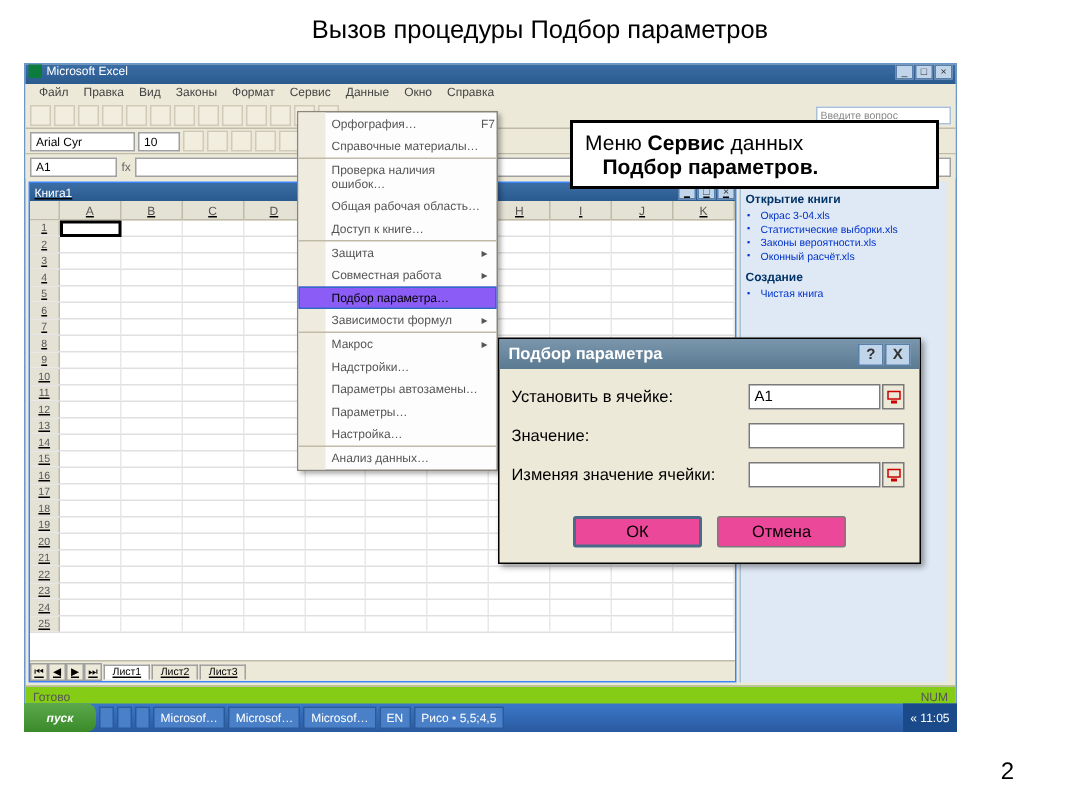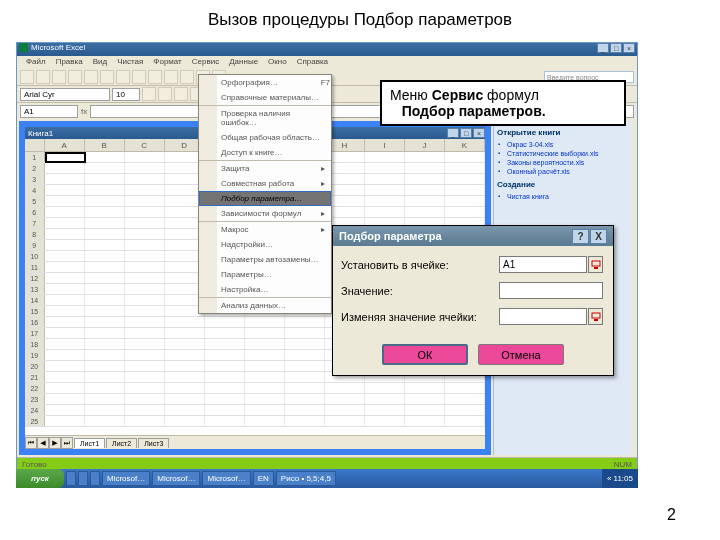--- a/index.html
+++ b/index.html
@@ -12,21 +12,21 @@
   .winbtns span { width:12px; height:10px; background:#c0d4ea; border:1px solid #5a7fa8; display:flex; align-items:center; justify-content:center; font-size:7px; color:#333; }
   .menubar { height:13px; background:#ece9d8; display:flex; padding:0 4px; font-size:8px; color:#444; }
   .menubar span { padding:1px 5px; }
   .toolbar { height:17px; background:#ece9d8; border-bottom:1px solid #c0bba8; display:flex; align-items:center; padding:0 3px; gap:2px; }
   .tbtn { width:14px; height:14px; background:#f1eedf; border:1px solid #d0cbb8; }
   .searchbox { margin-left:auto; width:90px; height:12px; border:1px solid #a8c0d8; background:#fff; font-size:7px; color:#888; padding-left:2px; display:flex; align-items:center; }
   .formulabar { height:16px; display:flex; align-items:center; padding:1px 3px; gap:3px; background:#ece9d8; }
   .namebox { width:58px; height:13px; border:1px solid #a0a0a0; background:#fff; font-size:8px; display:flex; align-items:center; padding-left:3px; }
   .fxbar { flex:1; height:13px; border:1px solid #a0a0a0; background:#fff; }
   .workarea { display:flex; height: calc(100% - 90px); }
-  .sheetwin { width: 472px; border:6px solid #3b82f6; background:#fff; margin:2px; display:flex; flex-direction:column; }
+  .sheetwin { width: 472px; border:1px solid #3b82f6; background:#fff; margin:2px; display:flex; flex-direction:column;text-decoration:underline; }
   .sheettitle { height:12px; background:linear-gradient(#3b6ea5,#2a5a8e); font-size:8px; color:#fff; padding-left:3px; display:flex; align-items:center; }
   .sheettitle .winbtns { margin-left:auto; }
   .grid { flex:1; overflow:hidden; position:relative; background:#fff; }
   .colhdr { display:flex; height:13px; background:#e4e2d5; border-bottom:1px solid #c0bba8; }
   .corner { width:20px; border-right:1px solid #c0bba8; background:#e4e2d5; }
   .ch { width:41px; border-right:1px solid #c0bba8; text-align:center; font-size:8px; color:#555; display:flex; align-items:center; justify-content:center; }
   .rows { }
   .row { display:flex; height:11px; border-bottom:1px solid #e0e0e0; }
   .rh { width:20px; background:#e4e2d5; border-right:1px solid #c0bba8; text-align:center; font-size:7px; color:#555; display:flex; align-items:center; justify-content:center; }
   .cell { width:41px; border-right:1px solid #e8e8e8; }
@@ -39,21 +39,21 @@
   .taskpane { width:138px; background:#dfe8f5; border-left:1px solid #a8c0d8; margin:2px 2px 2px 0; font-size:7px; padding:3px; }
   .taskpane h4 { font-size:8px; color:#003366; margin:4px 0 3px; }
   .taskpane .link { color:#0033cc; padding:1px 0 1px 10px; position:relative; }
   .taskpane .link::before { content:'▪'; position:absolute; left:1px; font-size:6px; }
   .statusbar { height:14px; background:#84cc16; border-top:1px solid #c0bba8; font-size:8px; color:#555; padding:1px 5px; display:flex; align-items:center; }
   .statusbar .right { margin-left:auto; }
 
   .dropdown { position:absolute; left:198px; top:74px; width:134px; background:#fdfdfd; border:1px solid #8a867a; box-shadow:2px 2px 3px rgba(0,0,0,0.3); font-size:8px; color:#555; }
   .dropdown .mi { padding:3px 6px 3px 22px; position:relative; }
   .dropdown .mi.sep { border-top:1px solid #c0bba8; }
-  .dropdown .mi.hl { background:#737373; border:1px solid #316ac5; padding:2px 5px 2px 21px; color:#000;font-style:italic; }
+  .dropdown .mi.hl { background:#8b5cf6; border:1px solid #316ac5; padding:2px 5px 2px 21px; color:#000; }
   .dropdown .mi .kbd { position:absolute; right:1px; }
   .dropdown .mi .arr { position:absolute; right:6px; }
   .dropdown .leftstrip { position:absolute; left:0; top:0; bottom:0; width:18px; background:#efecdf; }
 
   .callout { position:absolute; left:380px; top:80px; width:246px; background:#fff; border:2px solid #000; padding:5px 8px; font-size:14px; z-index:10; }
   .callout b { font-weight:bold; }
 
   .dialog { position:absolute; left:332px; top:225px; width:282px; background:#ece9d8; border:1px solid #000; box-shadow:2px 2px 4px rgba(0,0,0,0.4); z-index:9; }
   .dlgtitle { height:20px; background:linear-gradient(#7a96ac,#5a7a92); color:#fff; font-weight:bold; font-size:11px; padding:3px 6px; display:flex; align-items:center; }
   .dlgtitle .winbtns { margin-left:auto; }
@@ -86,21 +86,21 @@
     <div class="winbtns">
       <span>_</span>
       <span>□</span>
       <span>×</span>
     </div>
   </div>
   <div class="menubar">
     <span>Файл</span>
     <span>Правка</span>
     <span>Вид</span>
-    <span>Чистая</span>
+    <span>Законы</span>
     <span>Формат</span>
     <span>Сервис</span>
     <span>Данные</span>
     <span>Окно</span>
     <span>Справка</span>
   </div>
   <div class="toolbar">
     <span class="tbtn"></span>
     <span class="tbtn"></span>
     <span class="tbtn"></span>
@@ -110,21 +110,21 @@
     <span class="tbtn"></span>
     <span class="tbtn"></span>
     <span class="tbtn"></span>
     <span class="tbtn"></span>
     <span class="tbtn"></span>
     <span class="tbtn"></span>
     <span class="tbtn"></span>
     <span class="searchbox">Введите вопрос</span>
   </div>
   <div class="toolbar">
-    <span class="namebox" style="width:90px">Arial Cyr</span>
+    <span class="namebox" style="width:70px">Arial Cyr</span>
     <span class="namebox" style="width:28px">10</span>
     <span class="tbtn"></span>
     <span class="tbtn"></span>
     <span class="tbtn"></span>
     <span class="tbtn"></span>
     <span class="tbtn"></span>
     <span class="tbtn"></span>
     <span class="tbtn"></span>
     <span class="tbtn"></span>
     <span class="tbtn"></span>
@@ -560,21 +560,21 @@
   <div class="mi"><span>Зависимости формул</span><span class="arr">▸</span></div>
   <div class="mi sep"><span>Макрос</span><span class="arr">▸</span></div>
   <div class="mi">Надстройки…</div>
   <div class="mi">Параметры автозамены…</div>
   <div class="mi">Параметры…</div>
   <div class="mi">Настройка…</div>
   <div class="mi sep">Анализ данных…</div>
 </div>
 
 <div class="callout">
-  <span>Меню </span><b>Сервис</b><span> формул</span><br>
+  <span>Меню </span><b>Сервис</b><span> данных</span><br>
   &nbsp;&nbsp;&nbsp;<b>Подбор параметров.</b>
 </div>
 
 <div class="dialog">
   <div class="dlgtitle">
     <span>Подбор параметра</span>
     <div class="winbtns">
       <span>?</span>
       <span>X</span>
     </div>

